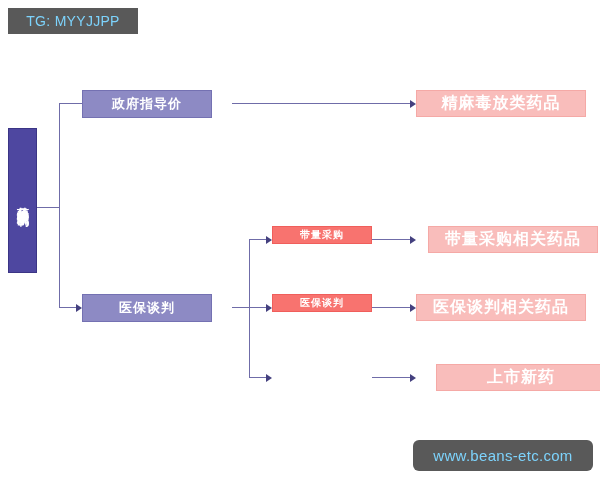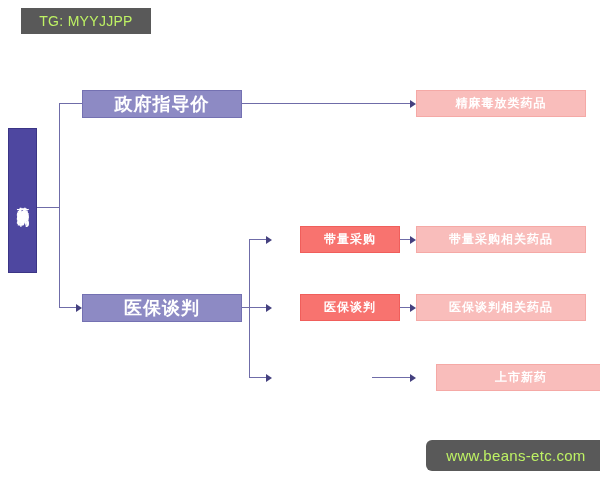--- a/index.html
+++ b/index.html
@@ -20,28 +20,27 @@
     left: 0; top: 0;
     width: 600px;
     height: 480px;
     background: #ffffff;
   }
 
   
   .wm {
     position: absolute;
     background: #595959;
-    color: #bef264;
+    color: #7dd3fc;
     font-family: "Liberation Sans", sans-serif;
     display: flex;
     align-items: center;
     justify-content: center;
     letter-spacing: 0.3px;
     white-space: nowrap;
-    margin-left: 13px;
   }
   #wm-top {
     left: 8px;
     top: 8px;
     width: 130px;
     height: 26px;
     font-size: 14px;
   }
   #wm-bottom {
     left: 413px;
@@ -78,53 +77,52 @@
     text-orientation: upright;
     letter-spacing: 1px;
     font-size: 12px;
     line-height: 29px;
   }
 
   
   .node-l1 {
     background: #8d8ac4;
     border: 1px solid #7471b2;
-    font-size: 18px;
+    font-size: 13px;
     letter-spacing: 1px;
     height: 28px;
-    width: 160px;
+    width: 130px;
   }
   #node-gov   { left: 82px;  top: 90px;  }
   #node-mkt   { left: 82px;  top: 294px; }
 
   
   .node-l2 {
     background: #f8736f;
     border: 1px solid #f05e5b;
-    font-size: 12px;
-    letter-spacing: 1px;
-    height: 27px;
+    font-size: 10px;
+    letter-spacing: 1px;
+    height: 18px;
     width: 100px;
-    margin-left: 28px;
   }
   #node-vbp  { left: 272px; top: 226px; }
   #node-ins  { left: 272px; top: 294px; }
   #node-fpr  { left: 272px; top: 364px; }
 
   
   .node-leaf {
     background: #f9bdbb;
     border: 1px solid #f5a9a6;
-    font-size: 12px;
+    font-size: 16px;
     letter-spacing: 1px;
     height: 27px;
     width: 170px;
   }
   #leaf-narco { left: 416px; top: 90px;  }
-  #leaf-vbp   { left: 416px; top: 226px; }
+  #leaf-vbp   { left: 428px; top: 226px; }
   #leaf-ins   { left: 416px; top: 294px; }
   #leaf-new   { left: 416px; top: 364px; margin-left: 20px; }
 
   
   .ln {
     position: absolute;
     background: #6f6ca8;
     z-index: 1;
   }
   .ln-h { height: 1px; }

